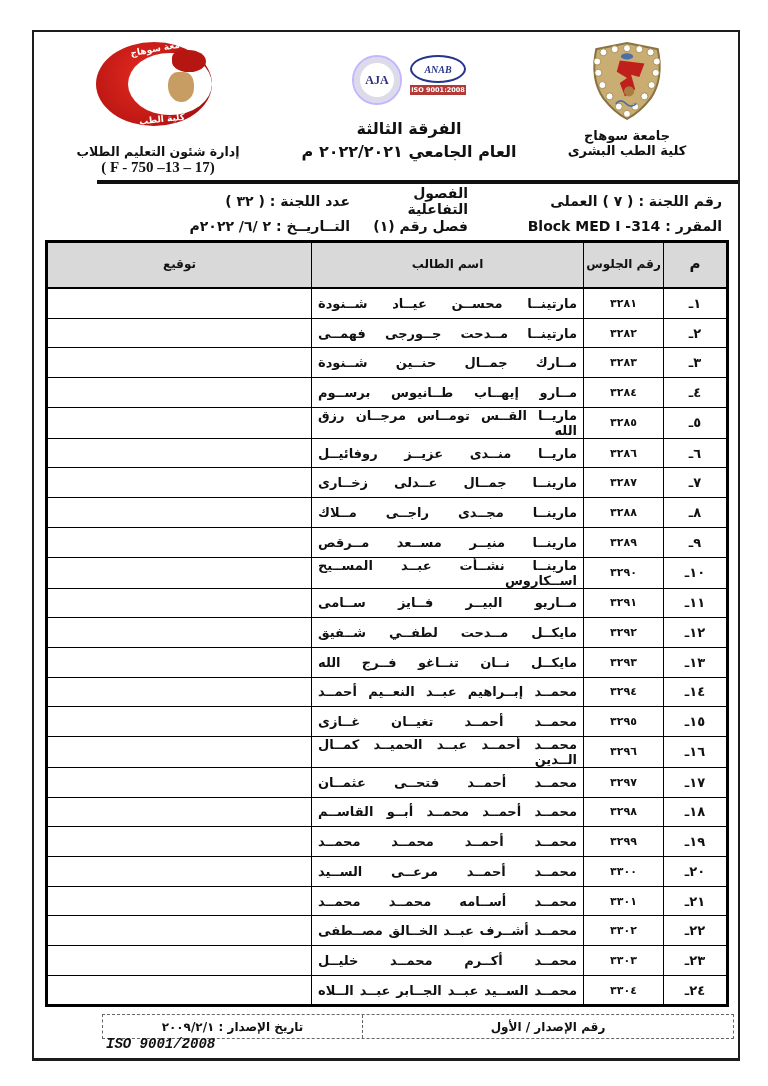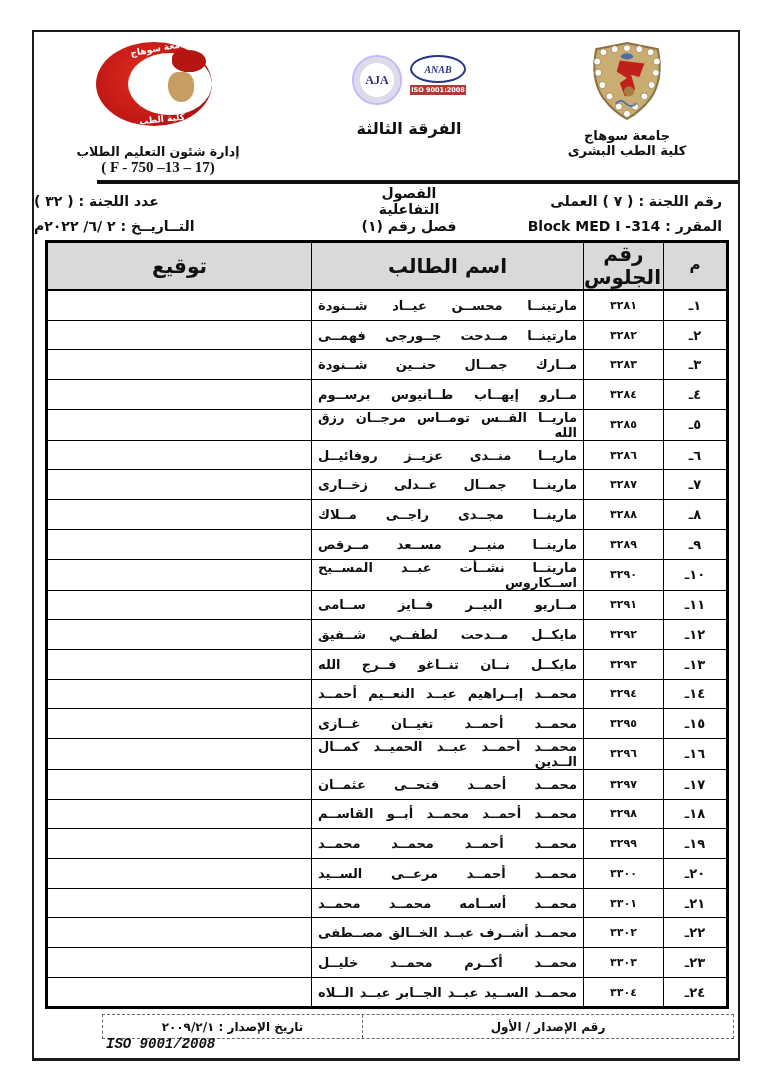--- a/index.html
+++ b/index.html
@@ -41,29 +41,29 @@
   .hdr-right{position:absolute;right:26px;top:8px;width:170px;text-align:center;}
   .uni-name{font-size:13px;font-weight:bold;margin-top:2px;}
   .uni-fac{font-size:13px;font-weight:bold;}
 
   .heavy-rule{position:absolute;left:63px;top:148px;width:641px;height:4px;background:#101010;}
 
   
   .info{position:absolute;left:0;top:156px;width:704px;}
   .info-row{display:flex;direction:rtl;height:25px;align-items:center;font-size:14px;font-weight:bold;}
   .info-a{width:270px;text-align:right;padding-right:16px;box-sizing:border-box;}
-  .info-b{width:118px;text-align:center;}
-  .info-c{flex:1;text-align:left;}
+  .info-b{width:118px;text-align:right;}
+  .info-c{flex:1;text-align:right;padding-left:39px;}
 
   
   .tbl-wrap{position:absolute;left:14px;top:208px;width:681px;}
   table.students{border-collapse:collapse;table-layout:fixed;width:681px;direction:rtl;}
   table.students th,table.students td{border:1px solid #000;}
   table.students{border:3px solid #000;}
-  th{background:#d9d9d9;height:44px;font-size:20px;font-weight:bold;line-height:1.15;padding:0 2px;}
+  th{background:#d9d9d9;height:44px;font-size:12px;font-weight:bold;line-height:1.15;padding:0 2px;}
   th.h-serial{font-size:15px;}
   td{height:28.7px;padding:0;font-weight:bold;}
   td.c-serial{text-align:center;font-size:13px;}
   td.c-seat{text-align:center;font-size:11px;}
   td.c-name{font-size:13px;padding:0 6px;text-align:justify;text-align-last:justify;}
   td.c-sign{background:#fff;}
   tr.hdr th{border-bottom:2.5px solid #000;}
 
   
   .foot-bar{position:absolute;left:68px;top:982px;width:630px;height:23px;display:flex;direction:rtl;
@@ -98,20 +98,21 @@
           <div class="oval">
             <span>ANAB</span>
           </div>
           <div class="bar">ISO 9001:2008</div>
         </div>
         <div class="aja">
           <span>AJA</span>
         </div>
       </div>
       <div class="grade">الفرقة الثالثة</div>
+      <div class="year">العام الجامعي ٢٠٢٢/٢٠٢١ م</div>
     </div>
 
     <div class="hdr-right">
       <svg width="96" height="82" viewBox="0 0 90 80">
         <path d="M45 3 L75 9 Q81 38 68 57 Q57 71 45 77 Q33 71 22 57 Q9 38 15 9 Z" fill="#c9ad72" stroke="#8a7340" stroke-width="2"></path>
         <g fill="#ffffff" stroke="#9a8448" stroke-width="0.8">
           <circle cx="45" cy="8" r="3.4"></circle>
             <circle cx="57" cy="9" r="3.4"></circle>
             <circle cx="68" cy="12" r="3.4"></circle>
           <circle cx="74" cy="21" r="3.4"></circle>

